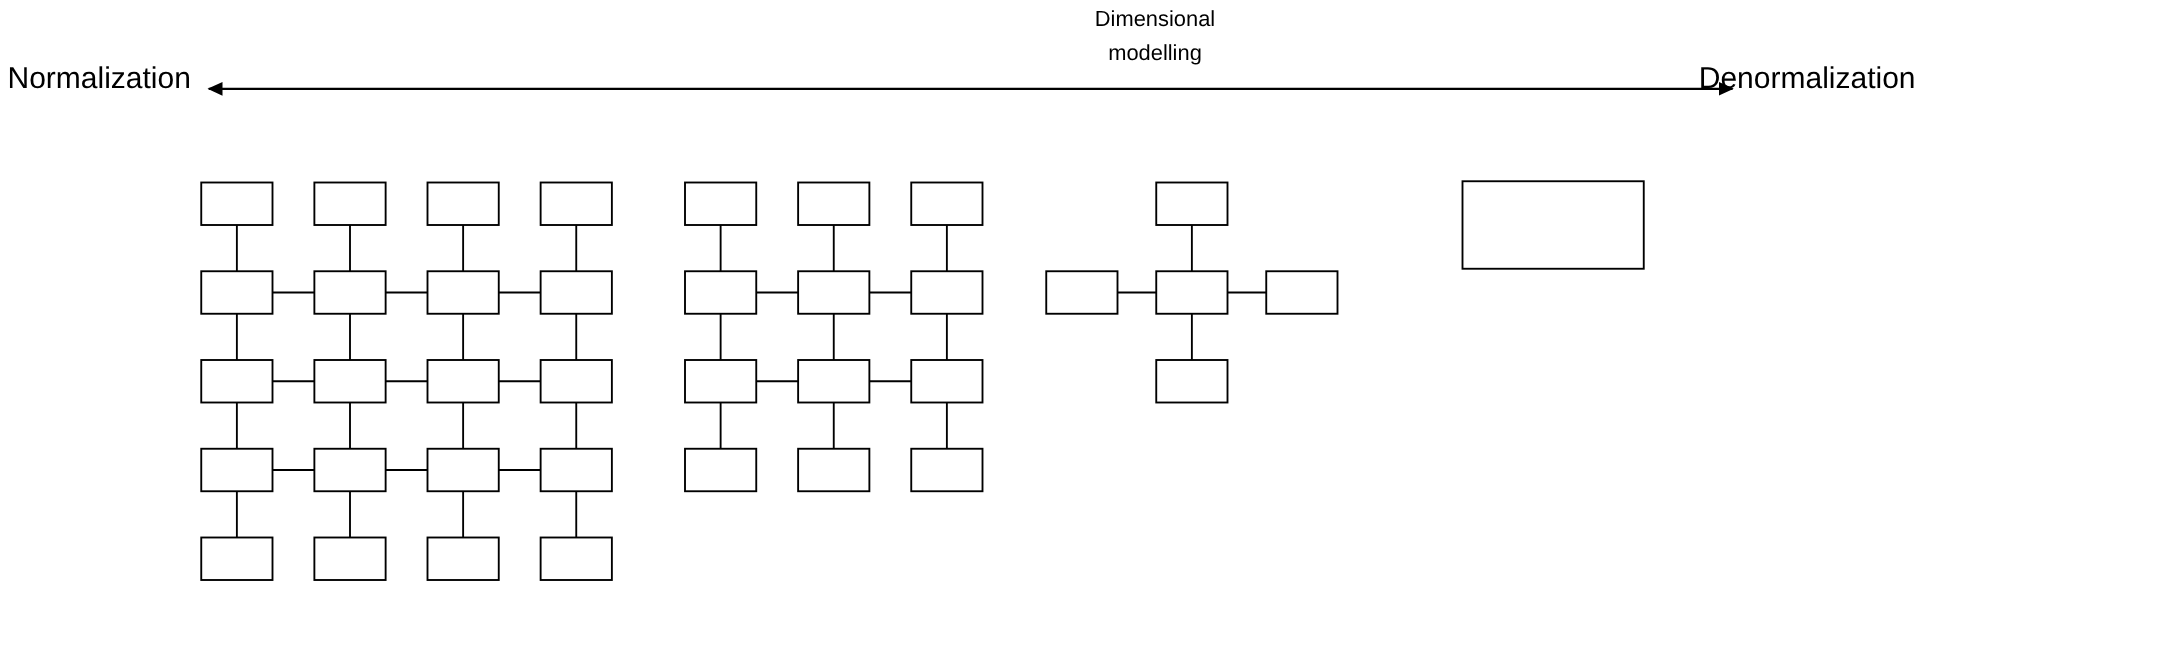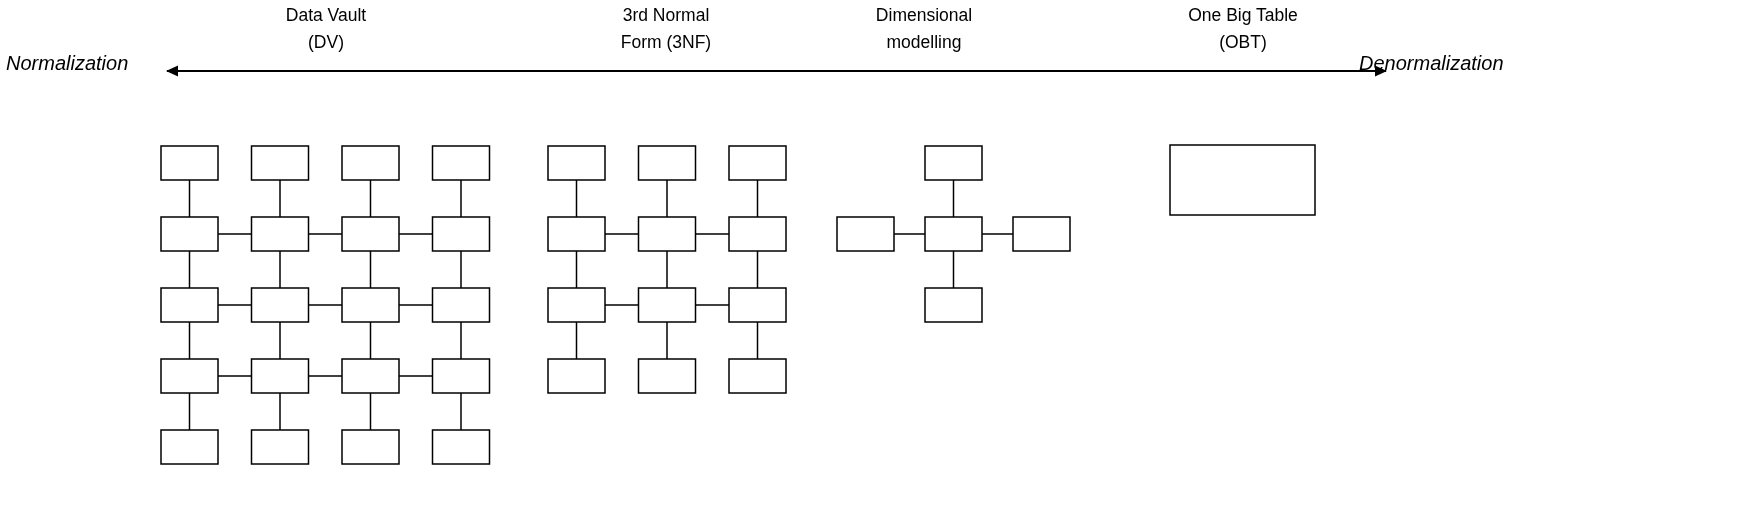--- a/index.html
+++ b/index.html
@@ -17,24 +17,23 @@
     overflow: hidden;
   }
   .canvas {
     position: absolute;
     left: 0;
     top: 0;
   }
   .side-label {
     position: absolute;
     top: 52px;
-    font-size: 20px;
+    font-size: 24px;
     line-height: 22px;
     white-space: nowrap;
-    font-style: italic;
   }
   .approach-label {
     position: absolute;
     top: 2px;
     transform: translateX(-50%);
     font-size: 17.5px;
     line-height: 27px;
     text-align: center;
     white-space: pre-line;
   }
@@ -146,25 +145,19 @@
         <rect x="1013" y="217" width="57" height="34" class="node"></rect>
         <rect x="925" y="288" width="57" height="34" class="node"></rect>
         <rect x="1170" y="145" width="145" height="70" class="node"></rect>
       </g>
   </svg>
 
   <div class="side-label" style="left:6px">Normalization</div>
 
   <div class="side-label" style="left:1359px">Denormalization</div>
 
-  <div class="approach-label" style="left:326px">Data Vault
-(DV)</div>
 
-  <div class="approach-label" style="left:666px">3rd Normal
-Form (3NF)</div>
 
   <div class="approach-label" style="left:924px">Dimensional
 modelling</div>
 
-  <div class="approach-label" style="left:1243px">One Big Table
-(OBT)</div>
 
 </div>
 
 </body></html>

